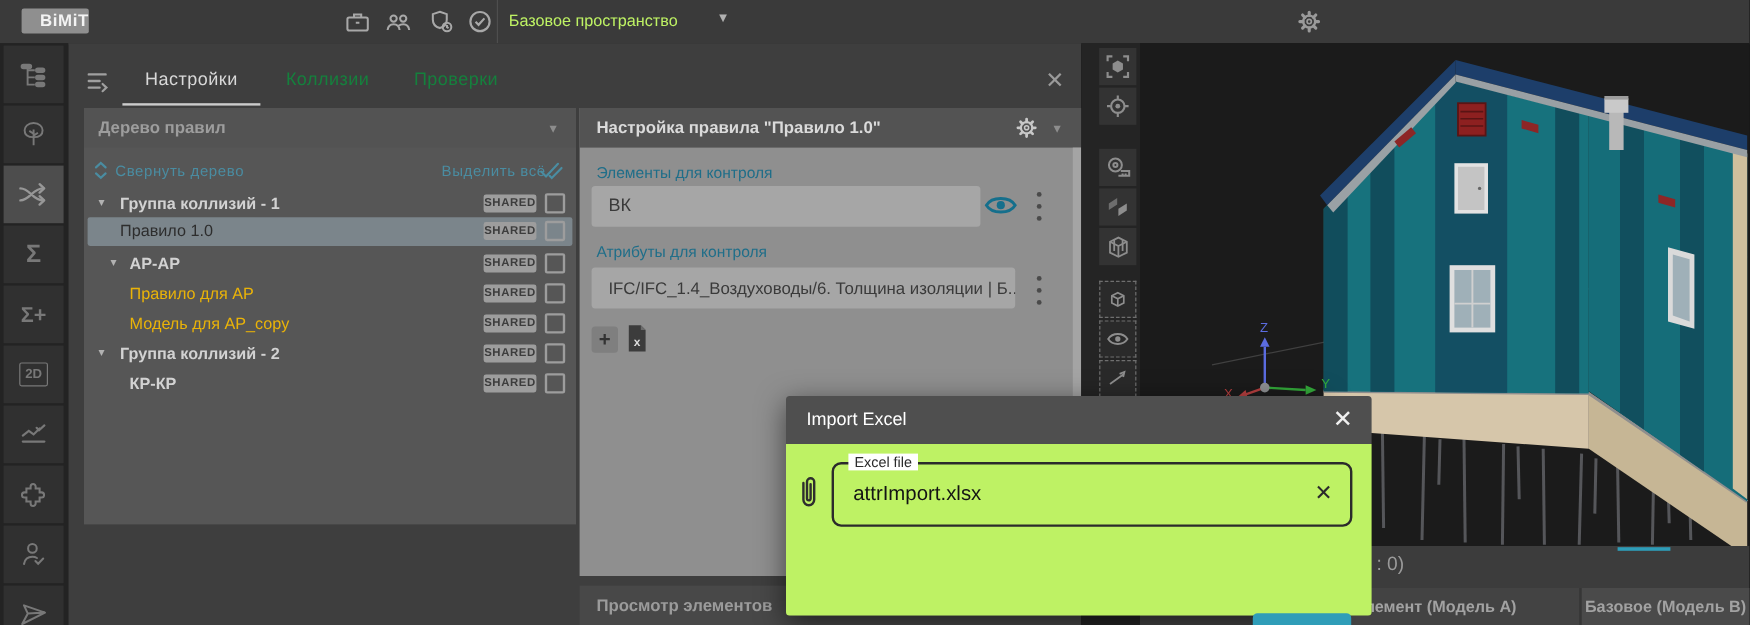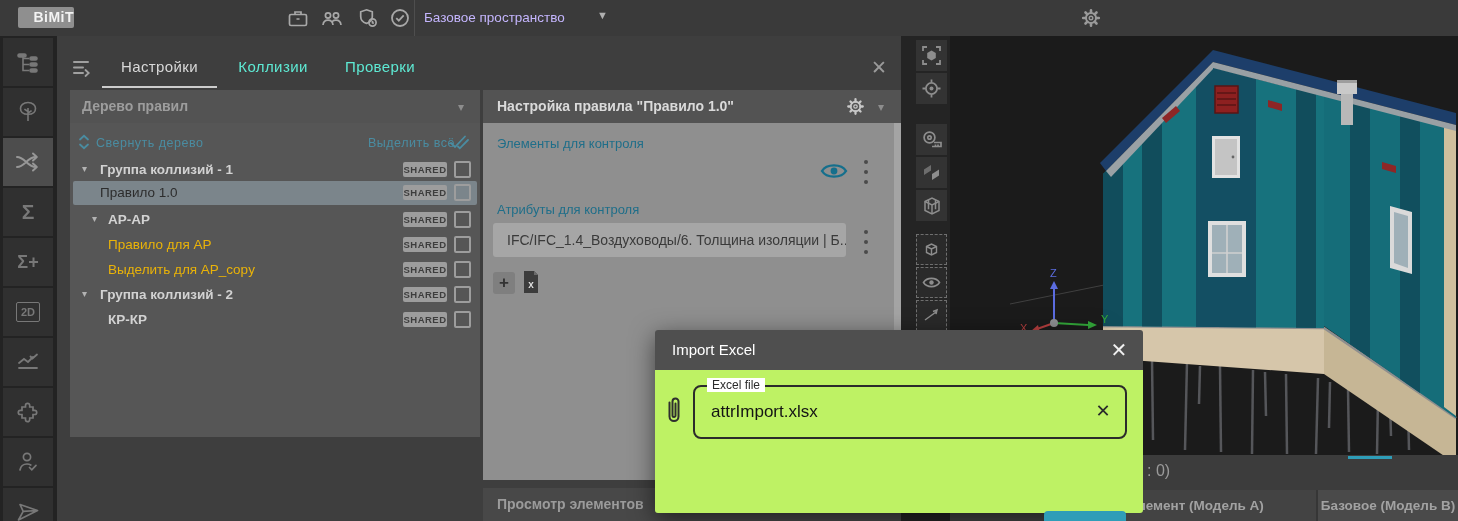--- a/index.html
+++ b/index.html
@@ -6,31 +6,31 @@
   body{width:1458px;height:521px;position:relative;overflow:hidden;
        font-family:"Liberation Sans",sans-serif;-webkit-font-smoothing:antialiased;}
   .abs{position:absolute;}
   svg{display:block;}
   
   .topbar{left:0;top:0;width:1458px;height:36px;background:#3a3a3a;border-bottom:1px solid #262626;}
   .logo{left:18px;top:7px;width:56px;height:21px;background:#8f8f8f;border-radius:2px;
         color:#f3f3f3;font-weight:bold;font-size:14px;text-align:right;line-height:21px;letter-spacing:.5px;}
   .tb-ico{top:7px;width:24px;height:22px;color:#a8a8a8;}
   .tb-div{left:414px;top:0;width:1px;height:36px;background:#4e4e4e;}
-  .workspace{left:424px;top:9px;font-size:13.5px;color:#c4b5fd;line-height:18px;}
+  .workspace{left:424px;top:9px;font-size:13.5px;color:#bef264;line-height:18px;}
   .ws-caret{left:597px;top:9px;color:#b0b0b0;font-size:11px;}
   .project{left:916px;top:6px;width:162px;font-size:19px;color:#9a9a9a;}
   
   .sidebar{left:0;top:36px;width:57px;height:485px;background:#232323;}
   .tile{left:3px;width:50px;height:48px;background:#303030;display:flex;align-items:center;justify-content:center;color:#787878;}
   .tile.active{background:#4d4d4d;color:#979797;}
   .tile .glyph{font-size:21px;font-weight:bold;}
   
   .mainbg{left:57px;top:36px;width:844px;height:485px;background:#3e3e3e;}
-  .tab{top:58px;height:22px;font-size:15px;letter-spacing:.4px;color:#5eead4;text-align:center;}
+  .tab{top:58px;height:22px;font-size:15px;letter-spacing:.4px;color:#15803d;text-align:center;}
   .tab.active{color:#d8d8d8;}
   .tab-underline{left:102px;top:86px;width:115px;height:2px;background:#cccccc;}
   .main-close{left:869px;top:58px;width:20px;height:20px;color:#9a9a9a;font-size:19px;line-height:20px;text-align:center;}
   
   .panel-hd{height:33px;background:#535353;}
   .tree-panel{left:70px;top:90px;width:410px;height:347px;background:#565656;}
   .tree-hd-title{left:12px;top:8px;font-size:14px;font-weight:bold;color:#9d9d9d;}
   .hd-caret{color:#8d8d8d;font-size:12px;}
   .link{color:#4a8ca1;font-size:12.5px;letter-spacing:.5px;}
   .trow{left:3px;width:404px;height:24px;}
@@ -281,21 +281,21 @@
     <span class="abs tlabel bold" style="left:35px">АР-АР</span>
     <span class="abs badge">SHARED</span>
     <span class="abs cbx"></span>
   </div>
   <div class="abs trow" style="top:143px">
     <span class="abs tlabel" style="left:35px">Правило для АР</span>
     <span class="abs badge">SHARED</span>
     <span class="abs cbx"></span>
   </div>
   <div class="abs trow" style="top:168px">
-    <span class="abs tlabel" style="left:35px">Выделить для АР_copy</span>
+    <span class="abs tlabel" style="left:35px">Модель для АР_copy</span>
     <span class="abs badge">SHARED</span>
     <span class="abs cbx"></span>
   </div>
   <div class="abs trow" style="top:193px">
     <span class="abs tri" style="left:9px">▾</span>
     <span class="abs tlabel bold" style="left:27px">Группа коллизий - 2</span>
     <span class="abs badge">SHARED</span>
     <span class="abs cbx"></span>
   </div>
   <div class="abs trow" style="top:218px">
@@ -316,20 +316,21 @@
         <g stroke-width="2.4" stroke-linecap="round">
           <path d="M16.2 11h2.4M14.6 14.6l1.7 1.7M11 16.2v2.4M7.4 14.6l-1.7 1.7M5.8 11H3.4M7.4 7.4L5.7 5.7M11 5.8V3.4M14.6 7.4l1.7-1.7"></path>
         </g>
           </g>
         </svg>
     </span>
     <span class="abs hd-caret" style="left:395px;top:10px">▾</span>
   </div>
 
   <span class="abs teal-label" style="left:14px;top:46px">Элементы для контроля</span>
+  <div class="abs gfield" style="top:65px">ВК</div>
   <span class="abs" style="left:337px;top:70px">
     <svg width="28" height="22" viewBox="0 0 28 22">
         <g stroke="#156f8c" fill="none" stroke-width="2.4">
       <path d="M2 11C6.5 3.5 21.5 3.5 26 11 21.5 18.5 6.5 18.5 2 11z"></path>
       <circle cx="14" cy="11" r="3.4" fill="#156f8c" stroke="none"></circle>
         </g>
       </svg>
   </span>
   <span class="abs dots" style="left:381px;top:70px">
       <i></i>

